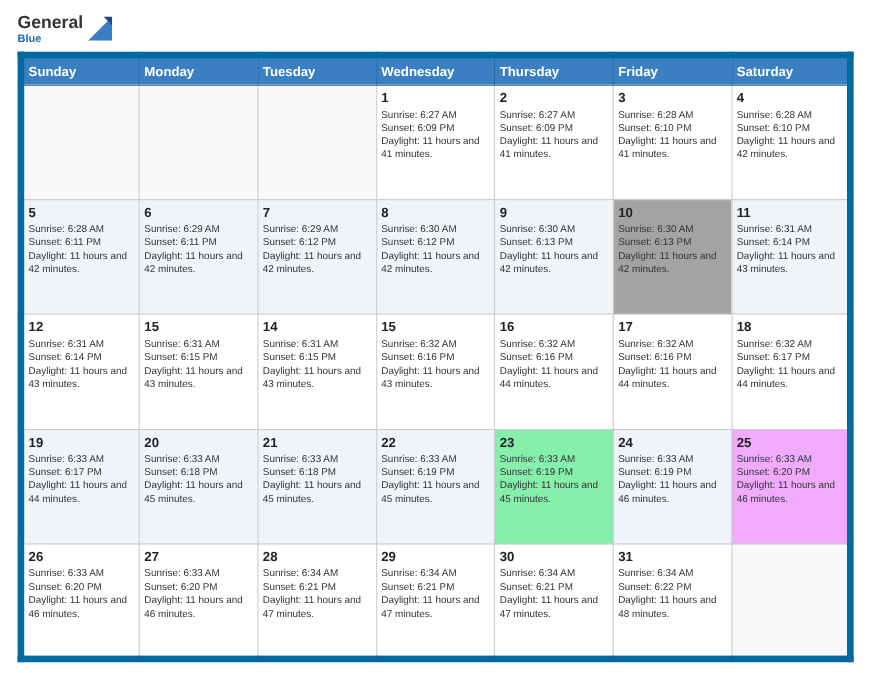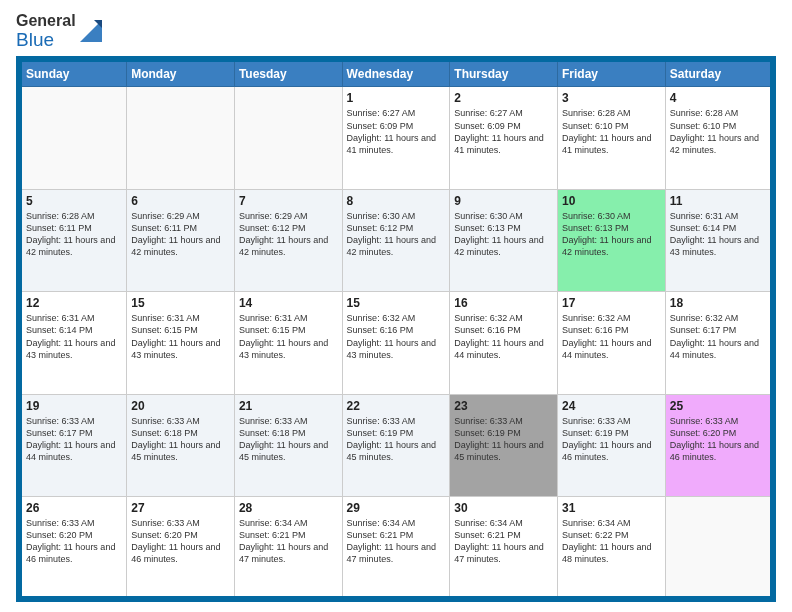--- a/index.html
+++ b/index.html
@@ -88,21 +88,21 @@
     }
   </style>
 </head>
 <body>
 
 <div class="page">
   <div class="top-section">
     <div class="logo">
   <div style="display:flex;flex-direction:column;line-height:1.1">
     <span style="font-size:16px;font-weight:bold;color:#333">General</span>
-    <span style="font-size:19px;font-weight:normal;color:#1a6bb5">Blue</span>
+    <span style="font-size:10px;font-weight:bold;color:#1a6bb5">Blue</span>
   </div>
   <svg width="22" height="22" viewBox="0 0 22 22">
     <polygon points="0,22 22,0 22,22" fill="#3a7fc1"></polygon>
     <polygon points="14,0 22,0 22,8" fill="#1a4a80"></polygon>
   </svg>
 </div>
     <div class="header-right">
       <div class="calendar-title"></div>
       <div class="calendar-subtitle"></div>
     </div>
@@ -156,21 +156,21 @@
             <div class="day-info">Sunrise: 6:29 AM<br>Sunset: 6:12 PM<br>Daylight: 11 hours and 42 minutes.</div>
           </td>
           <td style="background: rgb(240, 244, 248);">
             <span class="day-number">8</span>
             <div class="day-info">Sunrise: 6:30 AM<br>Sunset: 6:12 PM<br>Daylight: 11 hours and 42 minutes.</div>
           </td>
           <td style="background: rgb(240, 244, 248);">
             <span class="day-number">9</span>
             <div class="day-info">Sunrise: 6:30 AM<br>Sunset: 6:13 PM<br>Daylight: 11 hours and 42 minutes.</div>
           </td>
-          <td style="background: #86efac; margin-left: 36px;">
+          <td style="background: #a3a3a3; margin-left: 36px;">
             <span class="day-number">10</span>
             <div class="day-info">Sunrise: 6:30 AM<br>Sunset: 6:13 PM<br>Daylight: 11 hours and 42 minutes.</div>
           </td>
           <td style="background: rgb(240, 244, 248);">
             <span class="day-number">11</span>
             <div class="day-info">Sunrise: 6:31 AM<br>Sunset: 6:14 PM<br>Daylight: 11 hours and 43 minutes.</div>
           </td>
         </tr>
         <tr>
           <td>
@@ -212,21 +212,21 @@
             <div class="day-info">Sunrise: 6:33 AM<br>Sunset: 6:18 PM<br>Daylight: 11 hours and 45 minutes.</div>
           </td>
           <td style="background: rgb(240, 244, 248);">
             <span class="day-number">21</span>
             <div class="day-info">Sunrise: 6:33 AM<br>Sunset: 6:18 PM<br>Daylight: 11 hours and 45 minutes.</div>
           </td>
           <td style="background: rgb(240, 244, 248);">
             <span class="day-number">22</span>
             <div class="day-info">Sunrise: 6:33 AM<br>Sunset: 6:19 PM<br>Daylight: 11 hours and 45 minutes.</div>
           </td>
-          <td style="background: #a3a3a3;">
+          <td style="background: #86efac;">
             <span class="day-number">23</span>
             <div class="day-info">Sunrise: 6:33 AM<br>Sunset: 6:19 PM<br>Daylight: 11 hours and 45 minutes.</div>
           </td>
           <td style="background: rgb(240, 244, 248); margin-left: 36px;">
             <span class="day-number">24</span>
             <div class="day-info">Sunrise: 6:33 AM<br>Sunset: 6:19 PM<br>Daylight: 11 hours and 46 minutes.</div>
           </td>
           <td style="background: #f0abfc;">
             <span class="day-number">25</span>
             <div class="day-info">Sunrise: 6:33 AM<br>Sunset: 6:20 PM<br>Daylight: 11 hours and 46 minutes.</div>

